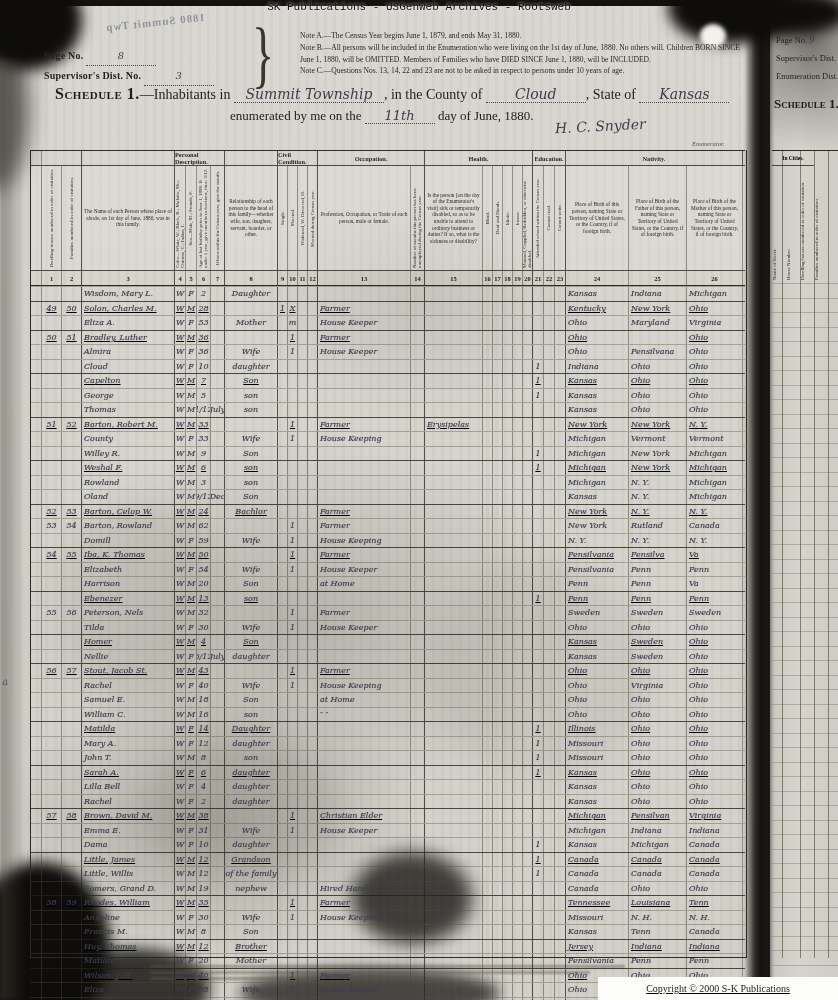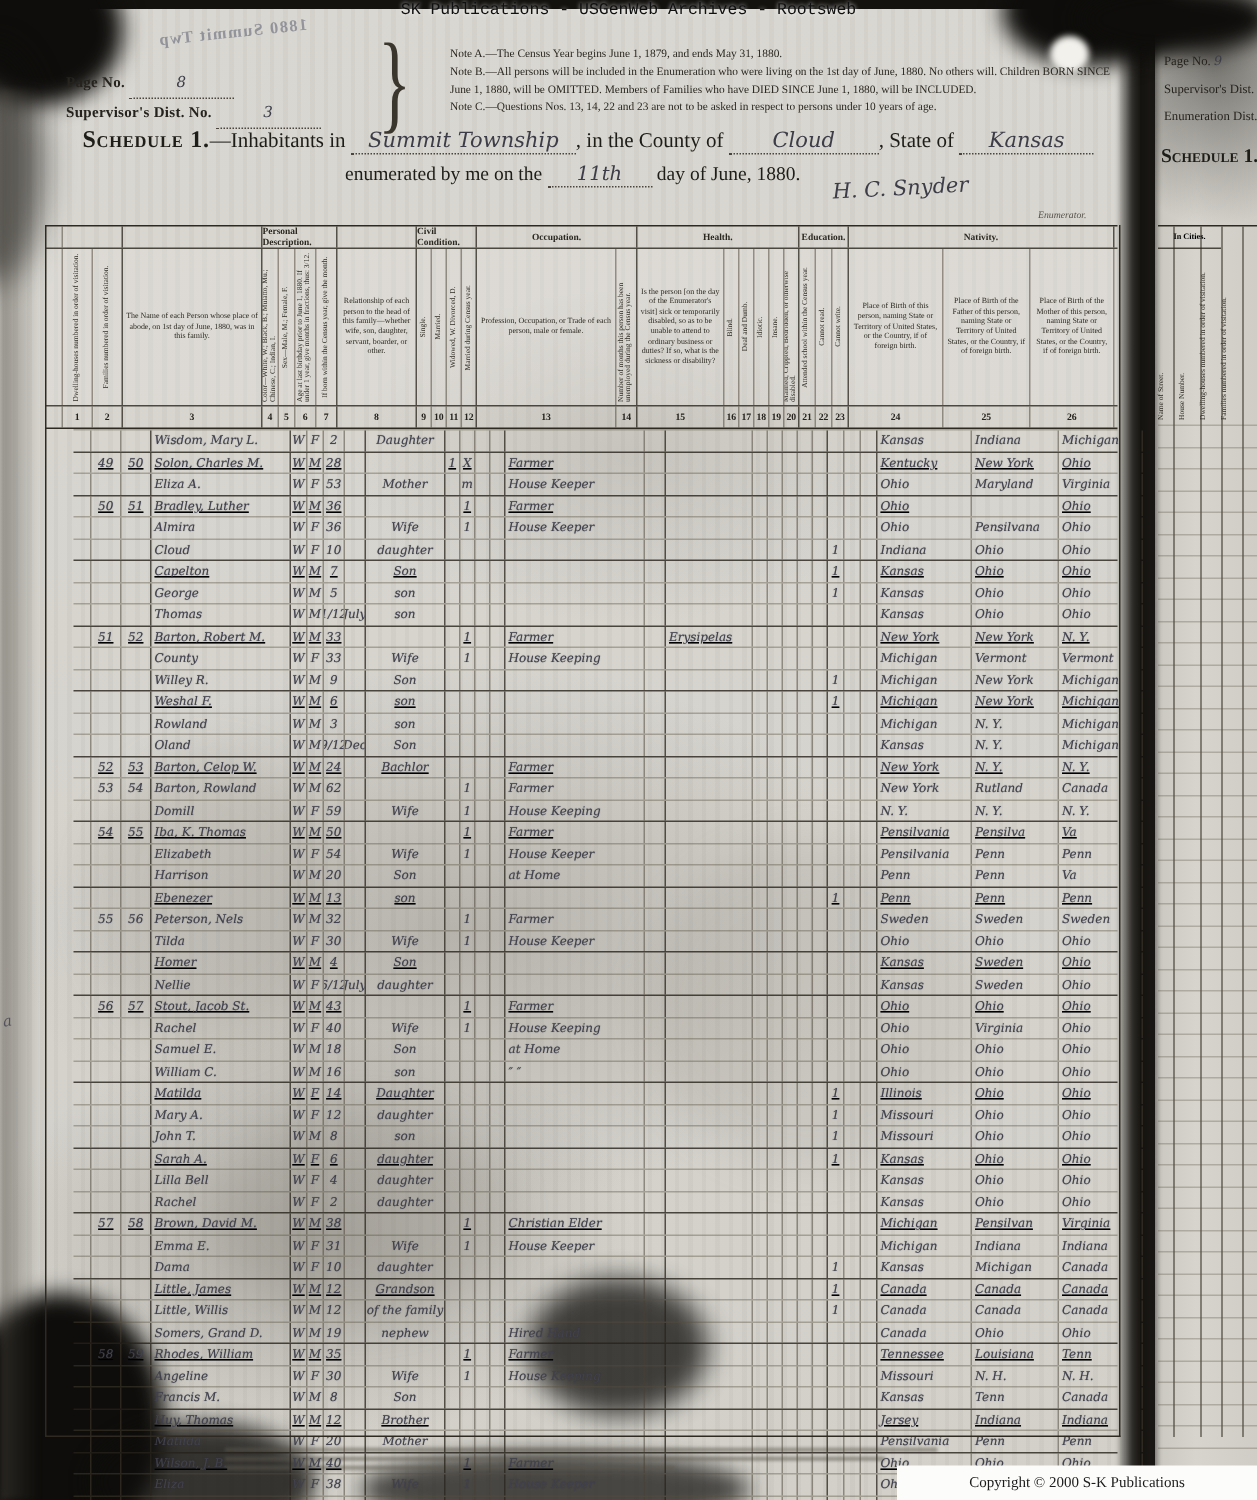--- a/index.html
+++ b/index.html
@@ -74,21 +74,21 @@
   .g-row .cell{display:flex;align-items:center;justify-content:center;
         font-size:6.3px;font-weight:bold;color:#2b2822;}
   .m-row{height:104px;border-bottom:1px solid rgba(40,36,28,.8);background:rgba(235,233,226,.25);}
   .m-row .cell{display:flex;align-items:center;justify-content:center;}
   .vt{writing-mode:vertical-rl;transform:rotate(180deg);font-size:5px;line-height:1.05;
       color:#2e2b24;text-align:left;padding:2px 0;max-height:100px;}
   .hw{font-size:5.3px;line-height:1.25;color:#2e2b24;text-align:center;padding:0 2px;}
   .n-row{height:14px;border-bottom:1.4px solid #2e2a22;}
   .n-row .cell{display:flex;align-items:center;justify-content:center;
         font-size:6.5px;font-weight:bold;color:#26231e;}
-  .d-row{height:13.5px;border-top:1px solid rgba(88,78,60,.38);margin-left:19px;}
+  .d-row{height:13.5px;border-top:1px solid rgba(88,78,60,.38);}
   .d-row.fs{border-top:1.3px solid rgba(38,34,26,.8);text-decoration:underline;}
   .d-row .cell{display:flex;align-items:center;padding:0 2px;
         font-family:"DejaVu Serif",serif;font-style:italic;font-size:8px;
         color:#42424e;white-space:nowrap;}
   .d-row .ctr{justify-content:center;padding:0;}
   .ink{text-shadow:0 0 .7px rgba(45,45,62,.55);}
   .tbl-frame{position:absolute;left:30px;top:150px;width:715px;height:807px;
         border-left:1.4px solid #2e2a22;border-right:1.4px solid #2e2a22;
         border-bottom:1.4px solid #2e2a22;pointer-events:none;z-index:6;}
 
@@ -114,21 +114,21 @@
        display:flex;align-items:center;justify-content:center;font-size:5.5px;font-weight:bold;}
   .rp-vlabels{position:absolute;left:0;top:15px;height:116px;display:flex;}
   .rp-vlabels .vt{max-height:112px;width:14px;}
   .rp-rows{position:absolute;left:0;top:132px;width:66px;}
   .rp-row{height:13.5px;border-top:1px solid rgba(88,78,60,.30);display:flex;align-items:center;
        font-family:"DejaVu Serif",serif;font-style:italic;font-size:7.5px;color:#42424e;
        white-space:nowrap;padding-left:2px;}
 
   
   .copystrip{position:absolute;left:598px;top:977px;width:240px;height:23px;background:#fcfcfa;z-index:30;
-       display:flex;align-items:center;justify-content:center;}
+       display:flex;align-items:center;justify-content:center;text-decoration:underline;}
   .copystrip span{font-size:10px;color:#1c1c1c;font-family:"Liberation Serif",serif;}
 
   
   .pencil{position:absolute;left:2px;top:676px;font-family:"DejaVu Serif",serif;font-style:italic;
        font-size:10px;color:#55525e;z-index:8;transform:rotate(-10deg);}
   .lefttear{position:absolute;left:0;top:60px;width:26px;height:940px;
        background:linear-gradient(90deg, rgba(70,66,58,.5), rgba(70,66,58,0));z-index:3;filter:blur(2px);}
 </style>
 </head>
 <body>

